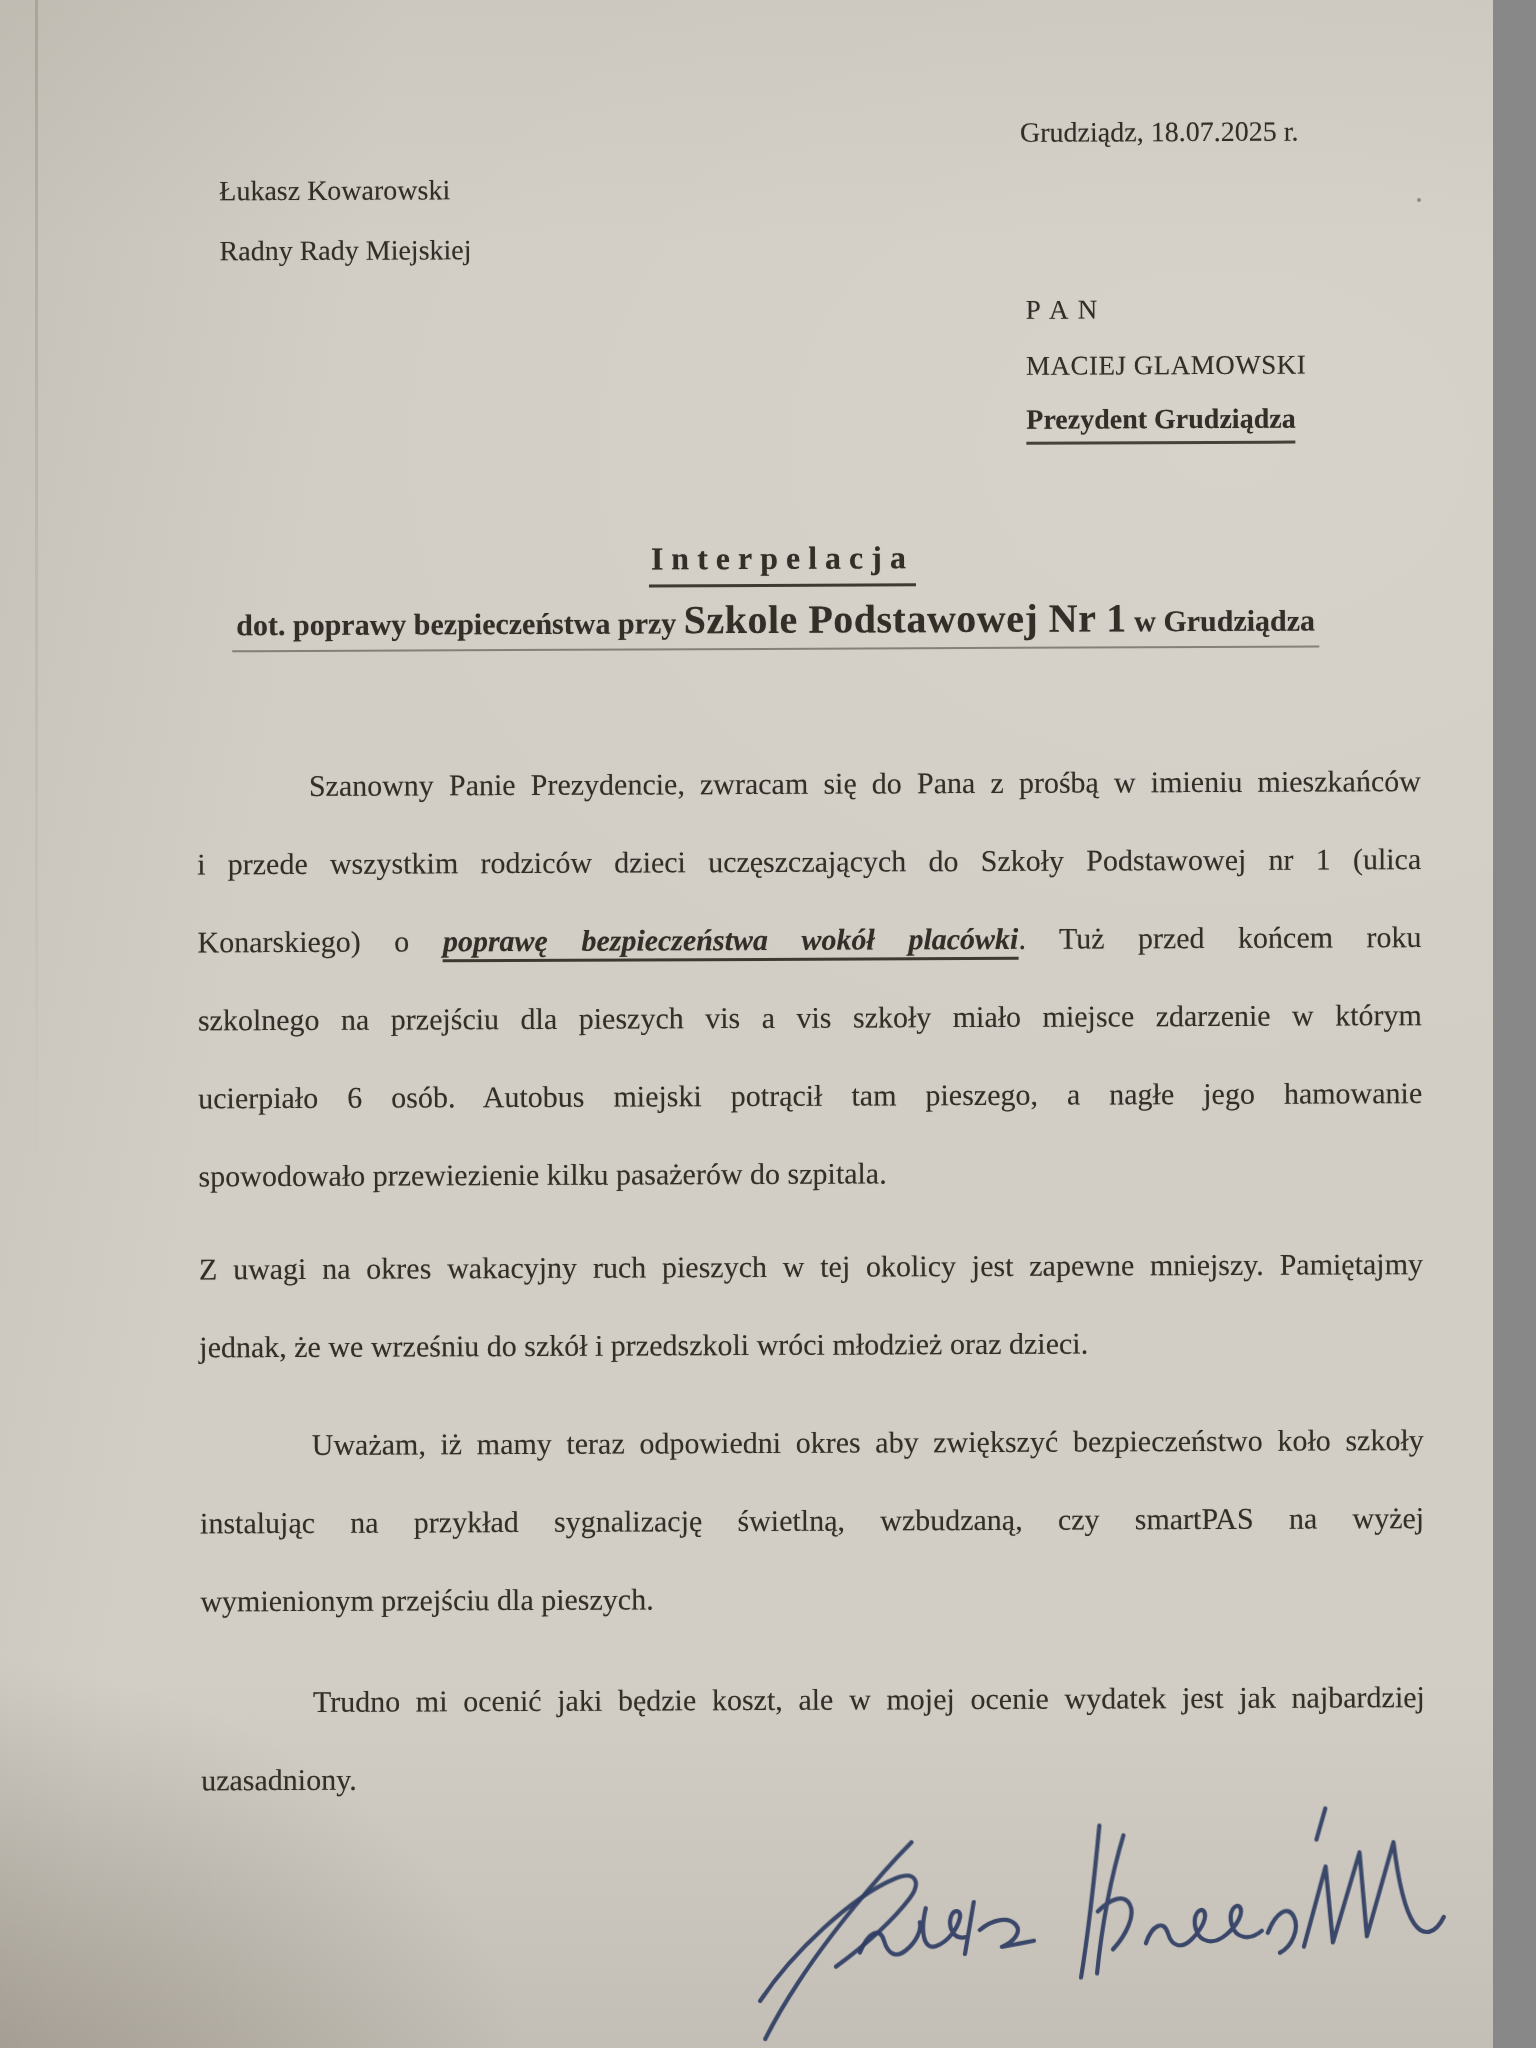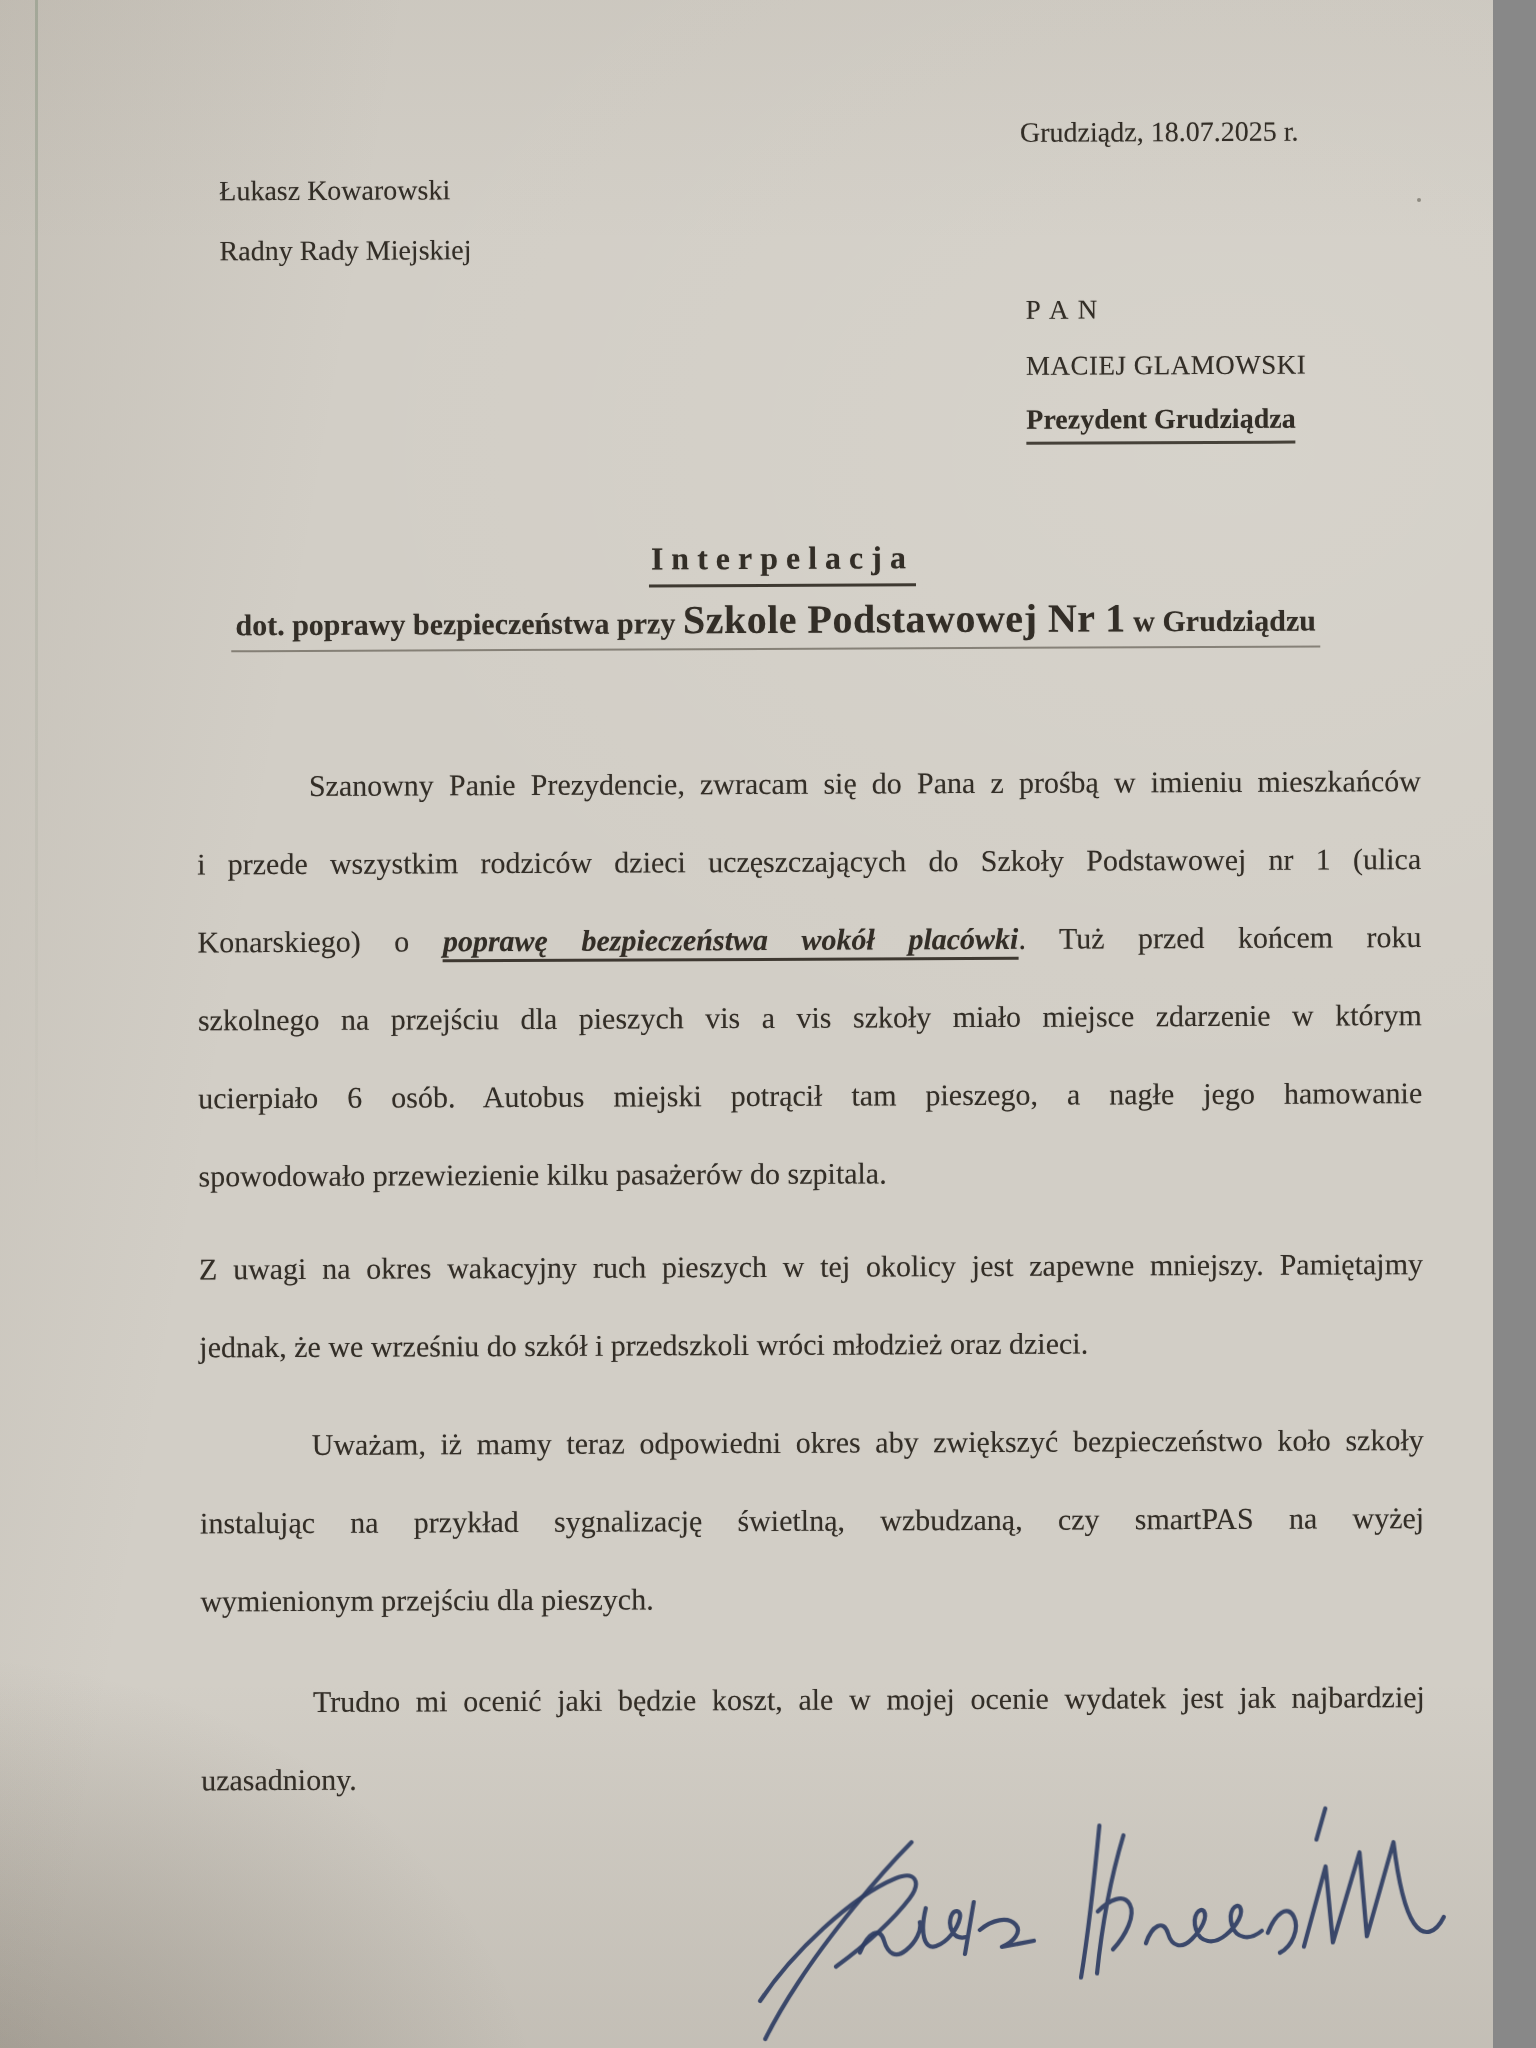--- a/index.html
+++ b/index.html
@@ -69,21 +69,21 @@
       <div class="sal">P A N</div>
       <div class="name">MACIEJ GLAMOWSKI</div>
       <div><span class="role">Prezydent Grudziądza</span></div>
     </div>
 
     <div class="title-wrap">
       <span class="title txt">Interpelacja</span>
     </div>
 
     <div class="subtitle-wrap">
-      <span class="subject txt"><span class="sub-a">dot. poprawy bezpieczeństwa przy </span><span class="sub-b">Szkole Podstawowej Nr 1</span><span class="sub-c"> w Grudziądzu</span></span>
+      <span class="subject txt"><span class="sub-a">dot. poprawy bezpieczeństwa przy </span><span class="sub-b">Szkole Podstawowej Nr 1</span><span class="sub-c"> w Grudziądza</span></span>
     </div>
 
     <div class="body txt">
       <div class="para">
         <div class="line j indent">Szanowny Panie Prezydencie, zwracam się do Pana z prośbą w imieniu mieszkańców</div>
         <div class="line j">i przede wszystkim rodziców dzieci uczęszczających do Szkoły Podstawowej nr 1 (ulica</div>
         <div class="line j"><span>Konarskiego) o </span><span class="em">poprawę bezpieczeństwa wokół placówki</span><span>. Tuż przed końcem roku</span></div>
         <div class="line j">szkolnego na przejściu dla pieszych vis a vis szkoły miało miejsce zdarzenie w którym</div>
         <div class="line j">ucierpiało 6 osób. Autobus miejski potrącił tam pieszego, a nagłe jego hamowanie</div>
         <div class="line">spowodowało przewiezienie kilku pasażerów do szpitala.</div>

